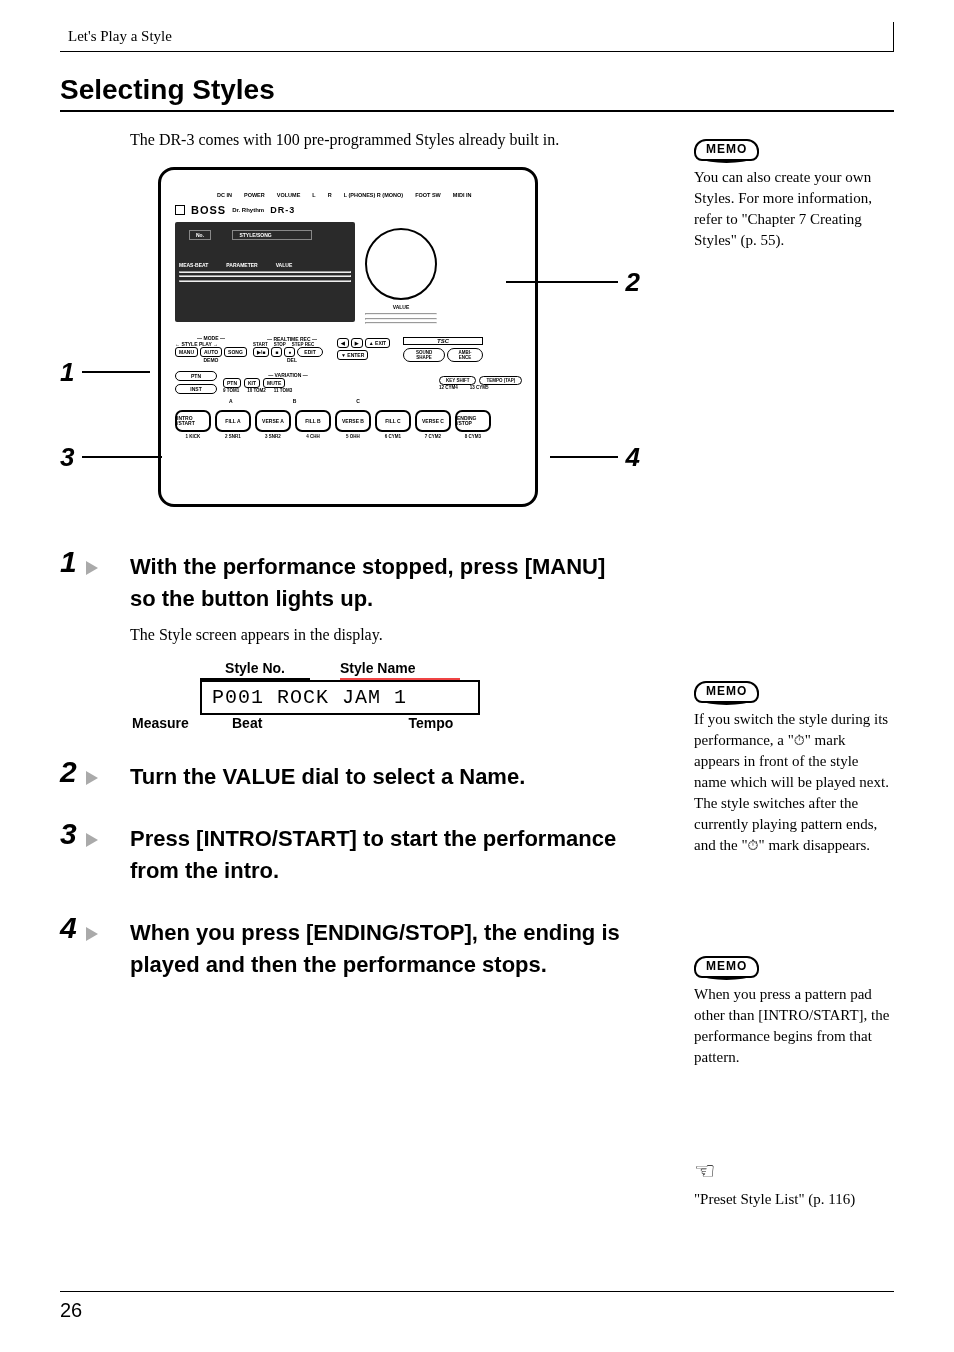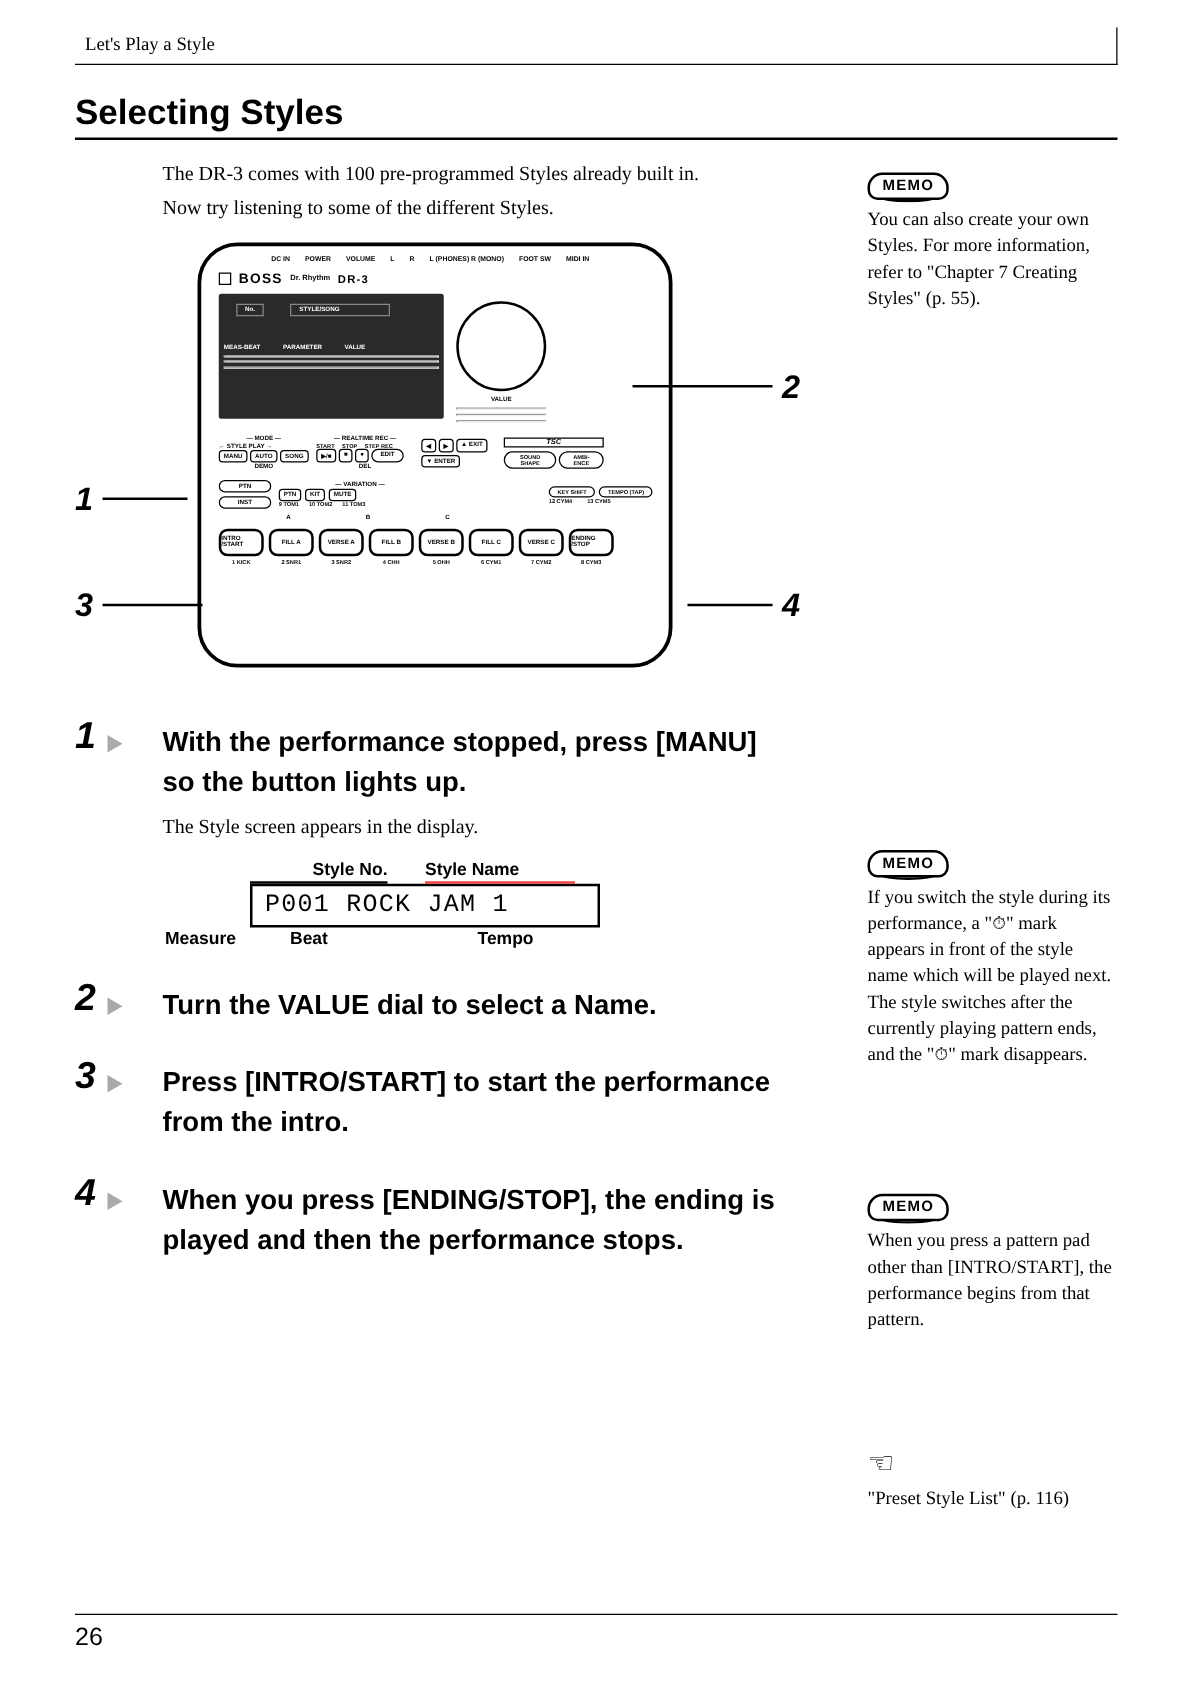--- a/index.html
+++ b/index.html
@@ -63,23 +63,23 @@
   }
   .device {
     margin: 16px 0 0 28px;
     width: 520px;
     position: relative;
   }
   .device-frame {
     width: 380px;
     height: 340px;
     border: 3px solid #000;
-    border-radius: 32px;
+    border-radius: 16px;
     margin: 0 auto;
-    padding: 8px 6px 10px 14px;
+    padding: 22px 6px 10px 14px;
     font-family: Arial, sans-serif;
     font-size: 5.5px;
     font-weight: 700;
     position: relative;
   }
   .top-labels { display: flex; gap: 12px; margin-left: 42px; }
   .logo-row { display: flex; align-items: center; gap: 6px; margin: 6px 0; }
   .logo-box { border: 1px solid #000; width: 10px; height: 10px; }
   .logo { font-size: 11px; font-weight: 900; letter-spacing: 1px; }
   .sub { font-size: 6px; }
@@ -127,27 +127,27 @@
   .step-title {
     font-family: "Helvetica Neue", Arial, sans-serif;
     font-weight: 700;
     font-size: 22px;
     line-height: 1.45;
     margin: 0 0 8px 0;
   }
   .step-body { font-size: 16px; line-height: 1.45; margin: 0 0 4px; }
   .lcd-fig { margin: 14px 0 8px 70px; font-family: Arial, sans-serif; }
   .lcd-top-labels { display: flex; font-weight: 900; font-size: 14px; }
-  .lcd-top-labels span:first-child { width: 110px; border-bottom: 2px solid #000; margin-right: 30px; text-align:right; padding-bottom:2px;}
+  .lcd-top-labels span:first-child { width: 110px; border-bottom: 2px solid #000; margin-right: 30px; text-align:center; padding-bottom:2px;}
   .lcd-top-labels span:last-child { width: 120px; border-bottom: 2px solid #ef4444; text-align:left; padding-bottom:2px; }
   .lcd-box { border: 2px solid #000; width: 280px; padding: 4px 10px; font-family: "Courier New", monospace; font-size: 20px; letter-spacing: 1px; line-height: 1.15; }
   .lcd-bot-labels { display: flex; font-weight: 900; font-size: 14px; width: 280px; }
   .lcd-bot-labels span:nth-child(1){ margin-left:-68px; width:100px;}
   .lcd-bot-labels span:nth-child(2){ width:150px;}
-  .lcd-bot-labels span:nth-child(3){ text-align:left; flex:1;}
+  .lcd-bot-labels span:nth-child(3){ text-align:center; flex:1;}
   .tip-ref { display: flex; align-items: center; gap: 6px; font-size: 15px; }
   .tip-icon { font-size: 24px; transform: scaleX(-1); }
   .pending-icon::before { content: "⏱"; font-size: 14px; }
   .page-num {
     position: absolute;
     bottom: 30px;
     left: 60px;
     font-family: Arial, sans-serif;
     font-weight: 400;
     font-size: 20px;
@@ -159,21 +159,20 @@
 
 <div class="top-border">
   <span class="chapter-label">Let's Play a Style</span>
 </div>
 
 <h1 class="title">Selecting Styles</h1>
 <div class="rule"></div>
 
 <div class="body-col intro">
   <p>The DR-3 comes with 100 pre-programmed Styles already built in.</p>
-  <p>Now try listening to some of the different Styles.</p>
 </div>
 
 <div class="right-note" style="top:138px">
   <div class="memo-label">MEMO</div>
   <div>You can also create your own Styles. For more information, refer to "Chapter 7 Creating Styles" (p. 55).</div>
 </div>
 
 <div class="device">
   <div class="callout" style="left:-28px; top:190px">
     <span>1</span>

